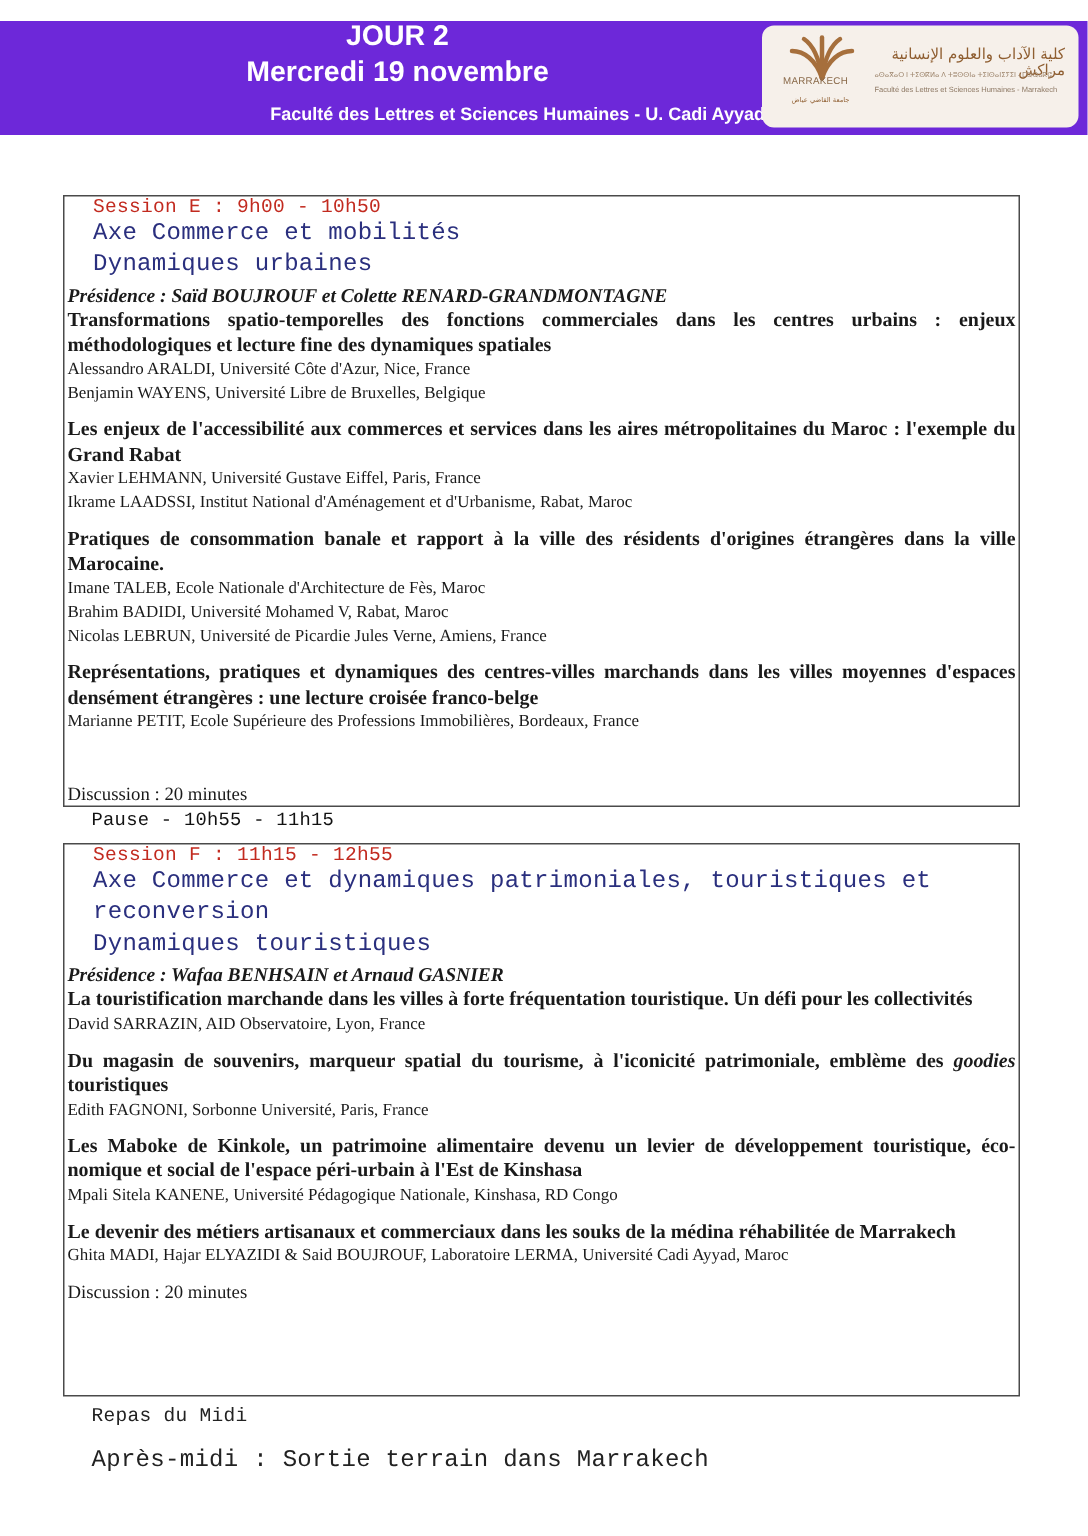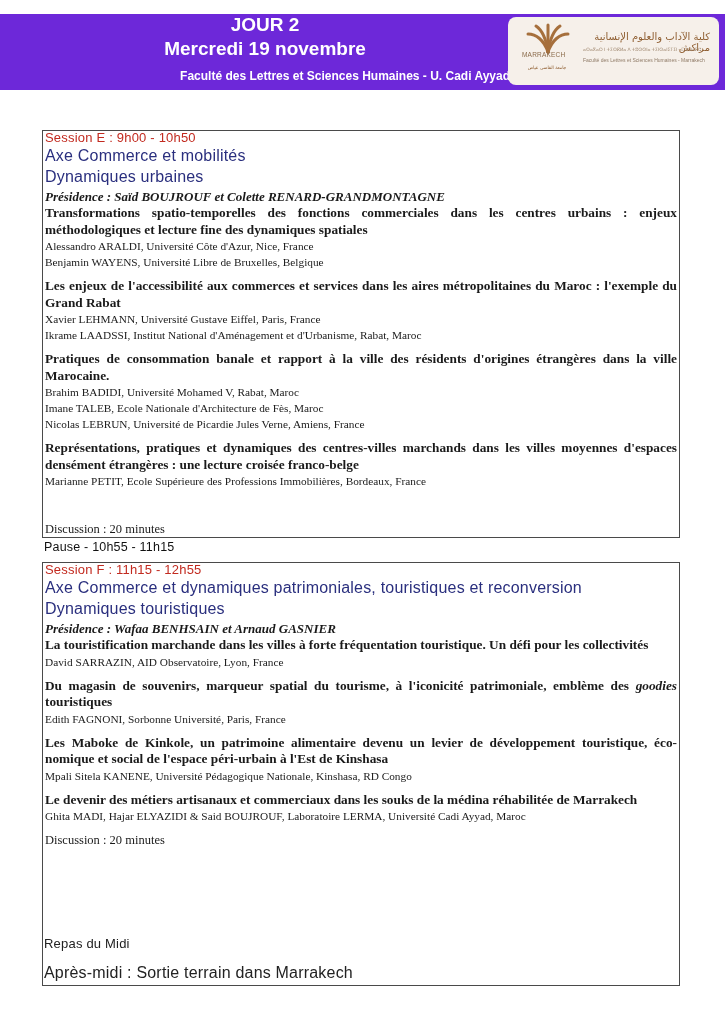--- a/index.html
+++ b/index.html
@@ -11,25 +11,25 @@
   .header .date { font-size:19px; line-height:24px; margin-top:2px; }
   .header .venue { font-size:12px; line-height:18px; margin-top:6px; text-align:right; padding-right:0; }
   .logo { position:absolute; left:508px; top:3px; width:211px; height:68px; background:#f6f0ea; border-radius:8px; }
   .logo .emblem { position:absolute; left:16px; top:5px; width:48px; height:58px; }
   .logo .emblem-text { position:absolute; left:14px; top:34px; font-family:"Liberation Sans", sans-serif; font-size:6.5px; color:#8a6a4a; letter-spacing:0.2px; }
   .logo .ar-line { position:absolute; left:74px; top:14px; font-size:10px; color:#8f5e31; direction:rtl; font-family:"DejaVu Sans", sans-serif; width:128px; text-align:right; }
   .logo .small-line { position:absolute; left:75px; top:30px; font-size:4.5px; color:#a08870; font-family:"Liberation Sans", sans-serif; width:130px; white-space:nowrap; overflow:hidden; }
   .logo .fr-line { position:absolute; left:75px; top:40px; font-size:5px; color:#8f7a66; font-family:"Liberation Sans", sans-serif; white-space:nowrap; }
   .logo .uni-line { position:absolute; left:14px; top:48px; font-size:4.5px; color:#8f5e31; font-family:"DejaVu Sans", sans-serif; width:50px; text-align:center; }
 
-  .hand { font-family:Liberation Sans, sans-serif; letter-spacing:0.2px; }
+  .hand { font-family:Liberation Mono, monospace; letter-spacing:0.2px;margin-left:17px; }
 
   .box { position:absolute; left:42px; width:638px; border:1.5px solid #4a4a4a; box-sizing:border-box; padding:0 2px 0 2px; }
   .box1 { top:130px; height:408px; }
-  .box2 { top:562px; height:424px; }
+  .box2 { top:562px; height:369px; }
 
   .session-label { color:#c22a1f; font-size:13px; line-height:14px; margin-top:0px; }
   .axis { color:#2a2f7e; font-size:16px; line-height:21px; }
   .pres { font-style:italic; font-weight:bold; font-size:13px; line-height:17px; margin-top:1px; }
   .talk { margin-bottom:8px; }
   .talk .t { font-weight:bold; font-size:13.3px; line-height:16.5px; text-align:justify; }
   .talk .t i { font-weight:bold; }
   .talk .a { font-size:11.3px; line-height:16px; }
   .disc { font-size:12.5px; line-height:16px; }
   .box1 .disc { position:absolute; left:2px; bottom:0px; }
@@ -77,22 +77,22 @@
     <div class="a">Alessandro ARALDI, Université Côte d'Azur, Nice, France</div>
     <div class="a">Benjamin WAYENS, Université Libre de Bruxelles, Belgique</div>
   </div>
   <div class="talk">
     <div class="t">Les enjeux de l'accessibilité aux commerces et services dans les aires métropolitaines du Maroc : l'exemple du Grand Rabat</div>
     <div class="a">Xavier LEHMANN, Université Gustave Eiffel, Paris, France</div>
     <div class="a">Ikrame LAADSSI, Institut National d'Aménagement et d'Urbanisme, Rabat, Maroc</div>
   </div>
   <div class="talk">
     <div class="t">Pratiques de consommation banale et rapport à la ville des résidents d'origines étrangères dans la ville Marocaine.</div>
+    <div class="a">Imane TALEB, Ecole Nationale d'Architecture de Fès, Maroc</div>
     <div class="a">Brahim BADIDI, Université Mohamed V, Rabat, Maroc</div>
-    <div class="a">Imane TALEB, Ecole Nationale d'Architecture de Fès, Maroc</div>
     <div class="a">Nicolas LEBRUN, Université de Picardie Jules Verne, Amiens, France</div>
   </div>
   <div class="talk">
     <div class="t">Représentations, pratiques et dynamiques des centres-villes marchands dans les villes moyennes d'espaces densément étrangères : une lecture croisée franco-belge</div>
     <div class="a">Marianne PETIT, Ecole Supérieure des Professions Immobilières, Bordeaux, France</div>
   </div>
   <div class="disc">Discussion : 20 minutes</div>
 </div>
 
 <div class="pause hand">Pause -  10h55 - 11h15</div>

